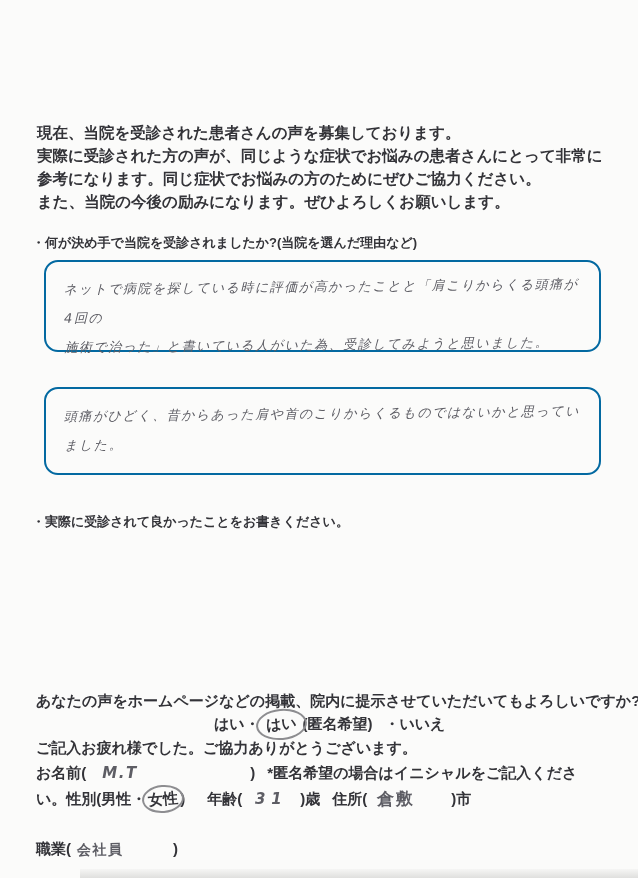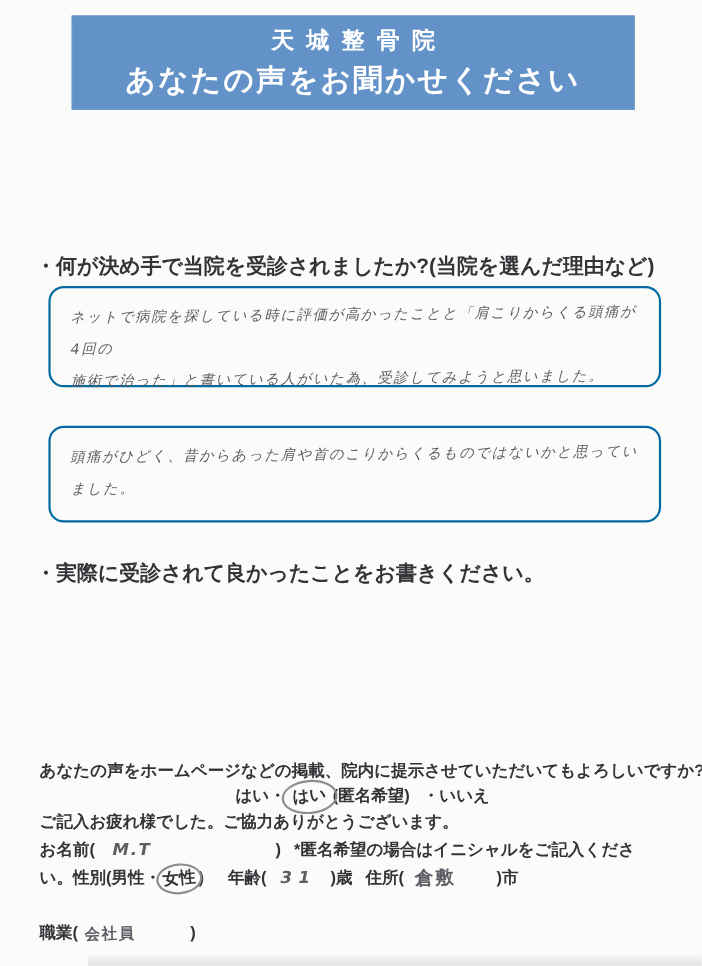--- a/index.html
+++ b/index.html
@@ -22,21 +22,21 @@
   }
   .clinic{font-size:21px;font-weight:700;letter-spacing:11px;text-indent:11px;}
   .title{font-size:27px;font-weight:700;letter-spacing:2px;}
 
   
   .printed{font-weight:700;color:#333338;}
   .intro{
     position:absolute;left:37px;top:121px;width:572px;
     font-size:15.5px;line-height:23px;white-space:pre-line;
   }
-  .q-label{position:absolute;left:32px;font-size:19px;line-height:20px;text-align:center;}
+  .q-label{position:absolute;left:32px;font-size:13px;line-height:20px;text-align:center;}
 
   
   .answer-box{
     position:absolute;left:44px;width:553px;
     border:2px solid #0369a1;border-radius:14px;
     background:transparent;
   }
   .hand{
     color:#5d5d64;
     font-family:"DejaVu Sans",sans-serif;
@@ -70,25 +70,24 @@
     position:absolute;left:80px;right:0;bottom:0;height:9px;
     background:linear-gradient(180deg,#f4f4f3 0%,#d6d6d4 100%);
     opacity:.75;
   }
 </style>
 </head>
 <body>
 
 <div class="page">
 
-  <div class="header">
-    <div class="clinic">天城整骨院</div>
-    <div class="title">あなたの声をお聞かせください</div>
-  </div>
 
+  <div class="intro printed">現在、当院を受診された患者さんの声を募集しております。
+実際に受診された方の声が、同じような症状でお悩みの患者さんにとって非常に参考になります。同じ症状でお悩みの方のためにぜひご協力ください。
+また、当院の今後の励みになります。ぜひよろしくお願いします。</div>
 
   <div class="q-label printed" style="top:233px;">・何が決め手で当院を受診されましたか?(当院を選んだ理由など)</div>
   <div class="answer-box" style="top:260px;height:88px;">
     <div class="hand answer">ネットで病院を探している時に評価が高かったことと「肩こりからくる頭痛が4回の
 施術で治った」と書いている人がいた為、受診してみようと思いました。</div>
   </div>
 
   <div class="answer-box" style="top:387px;height:84px;">
     <div class="hand answer">頭痛がひどく、昔からあった肩や首のこりからくるものではないかと思っていました。</div>
   </div>

